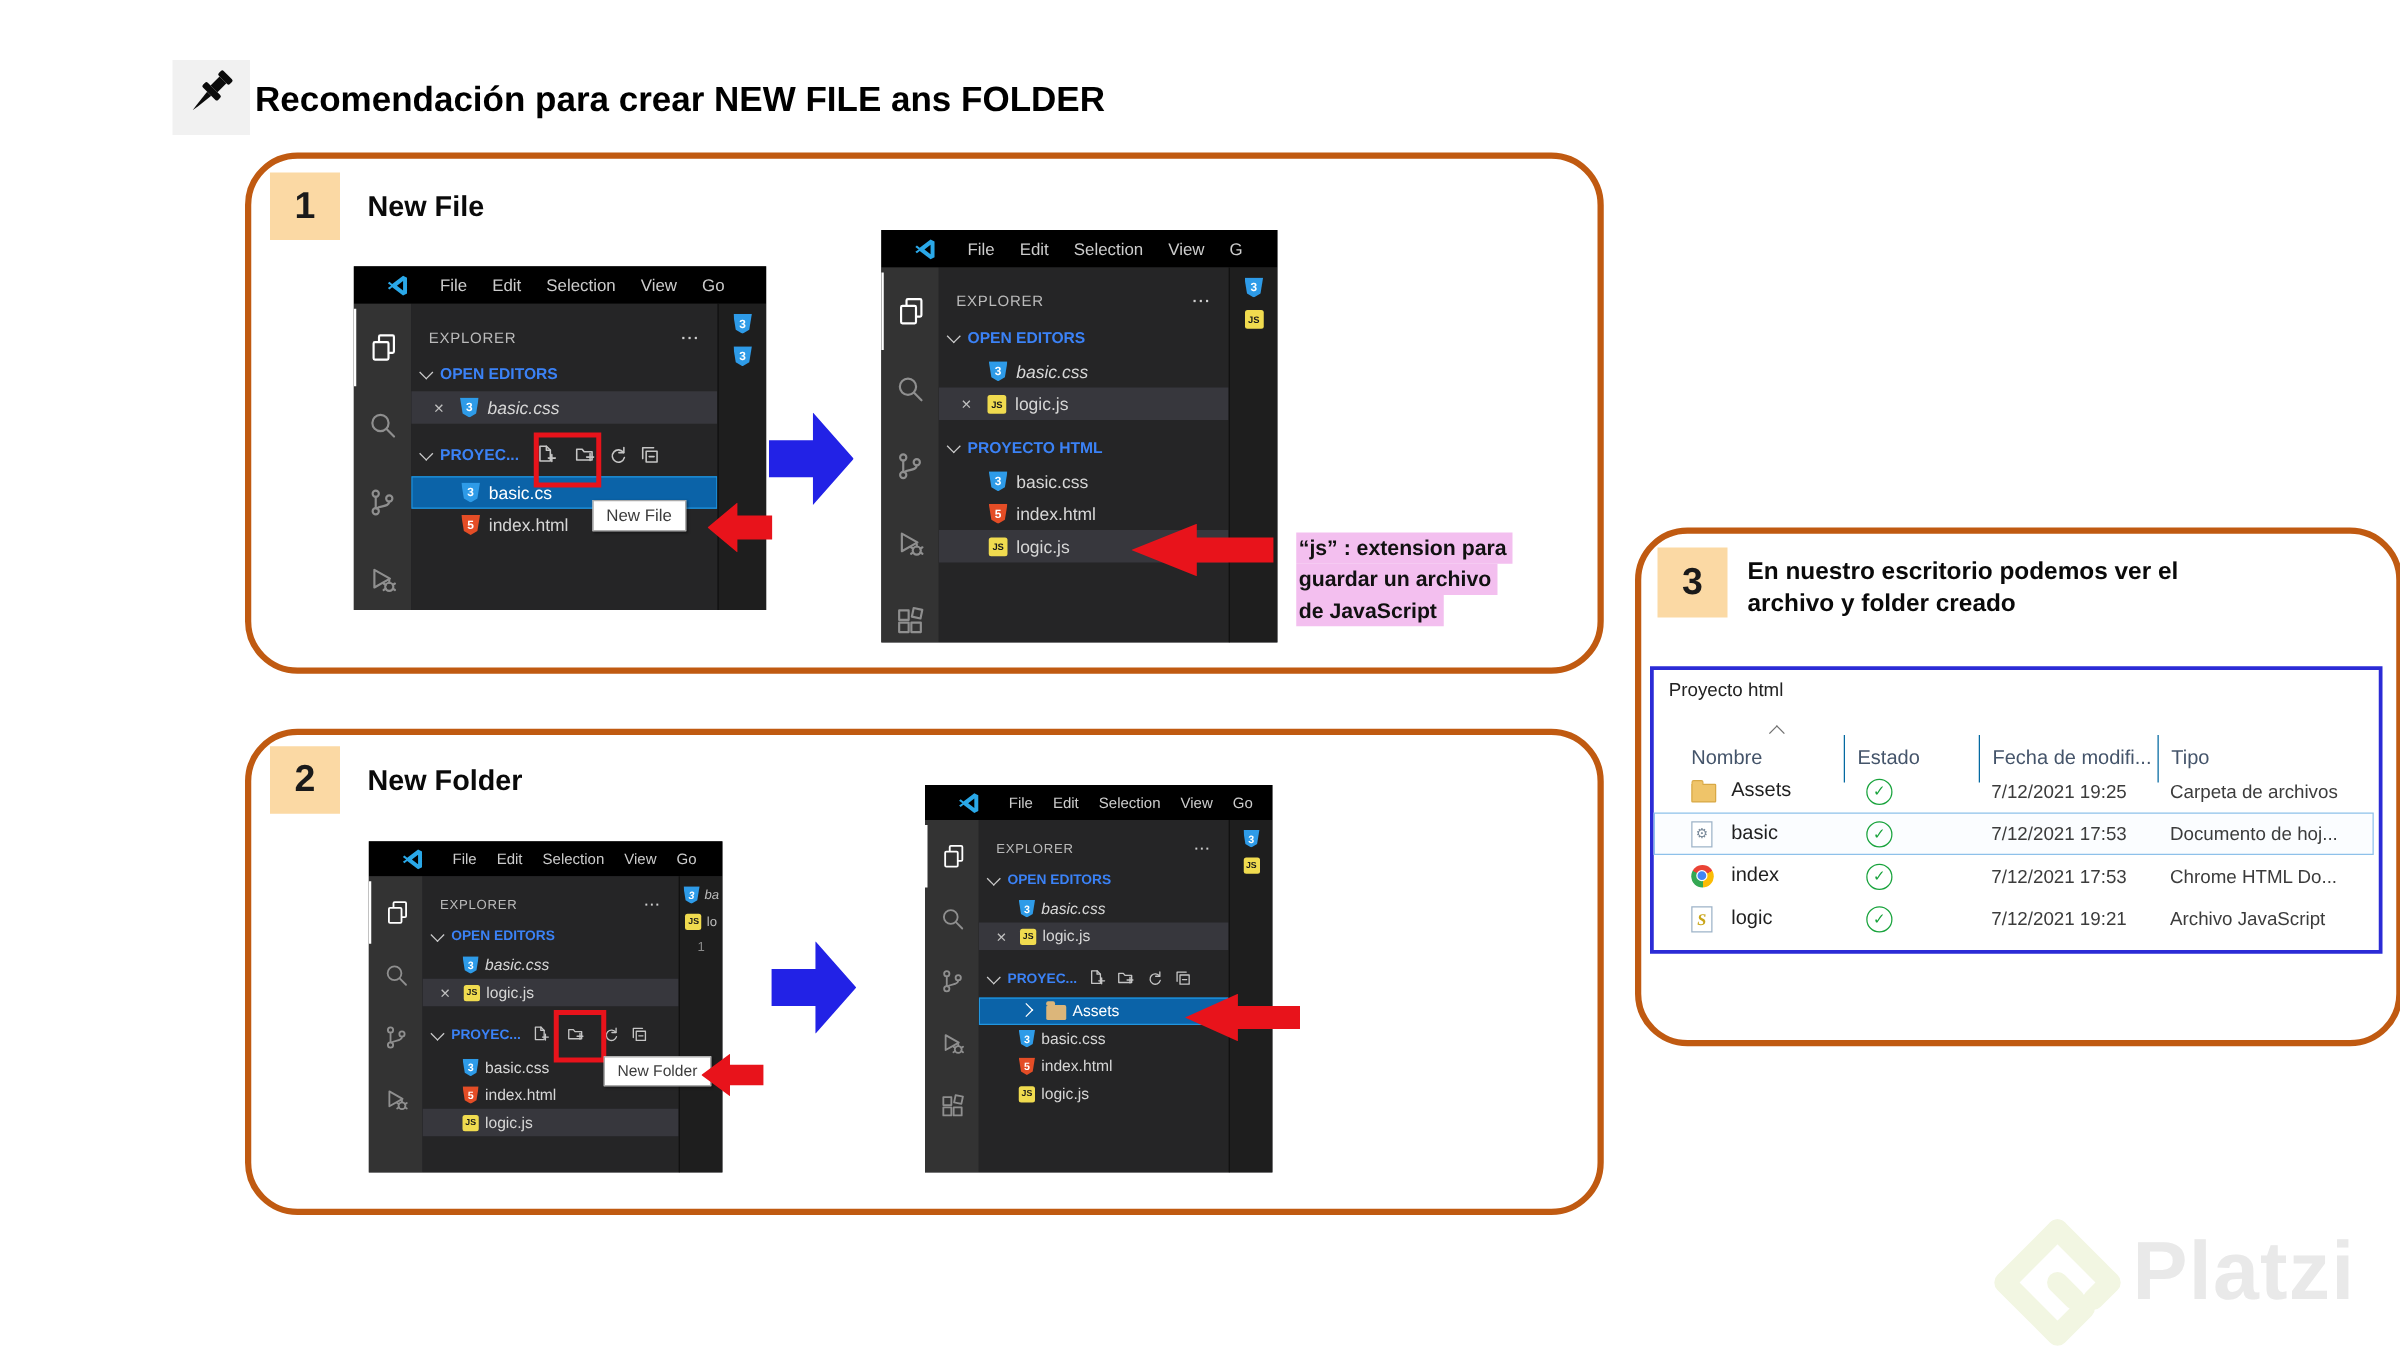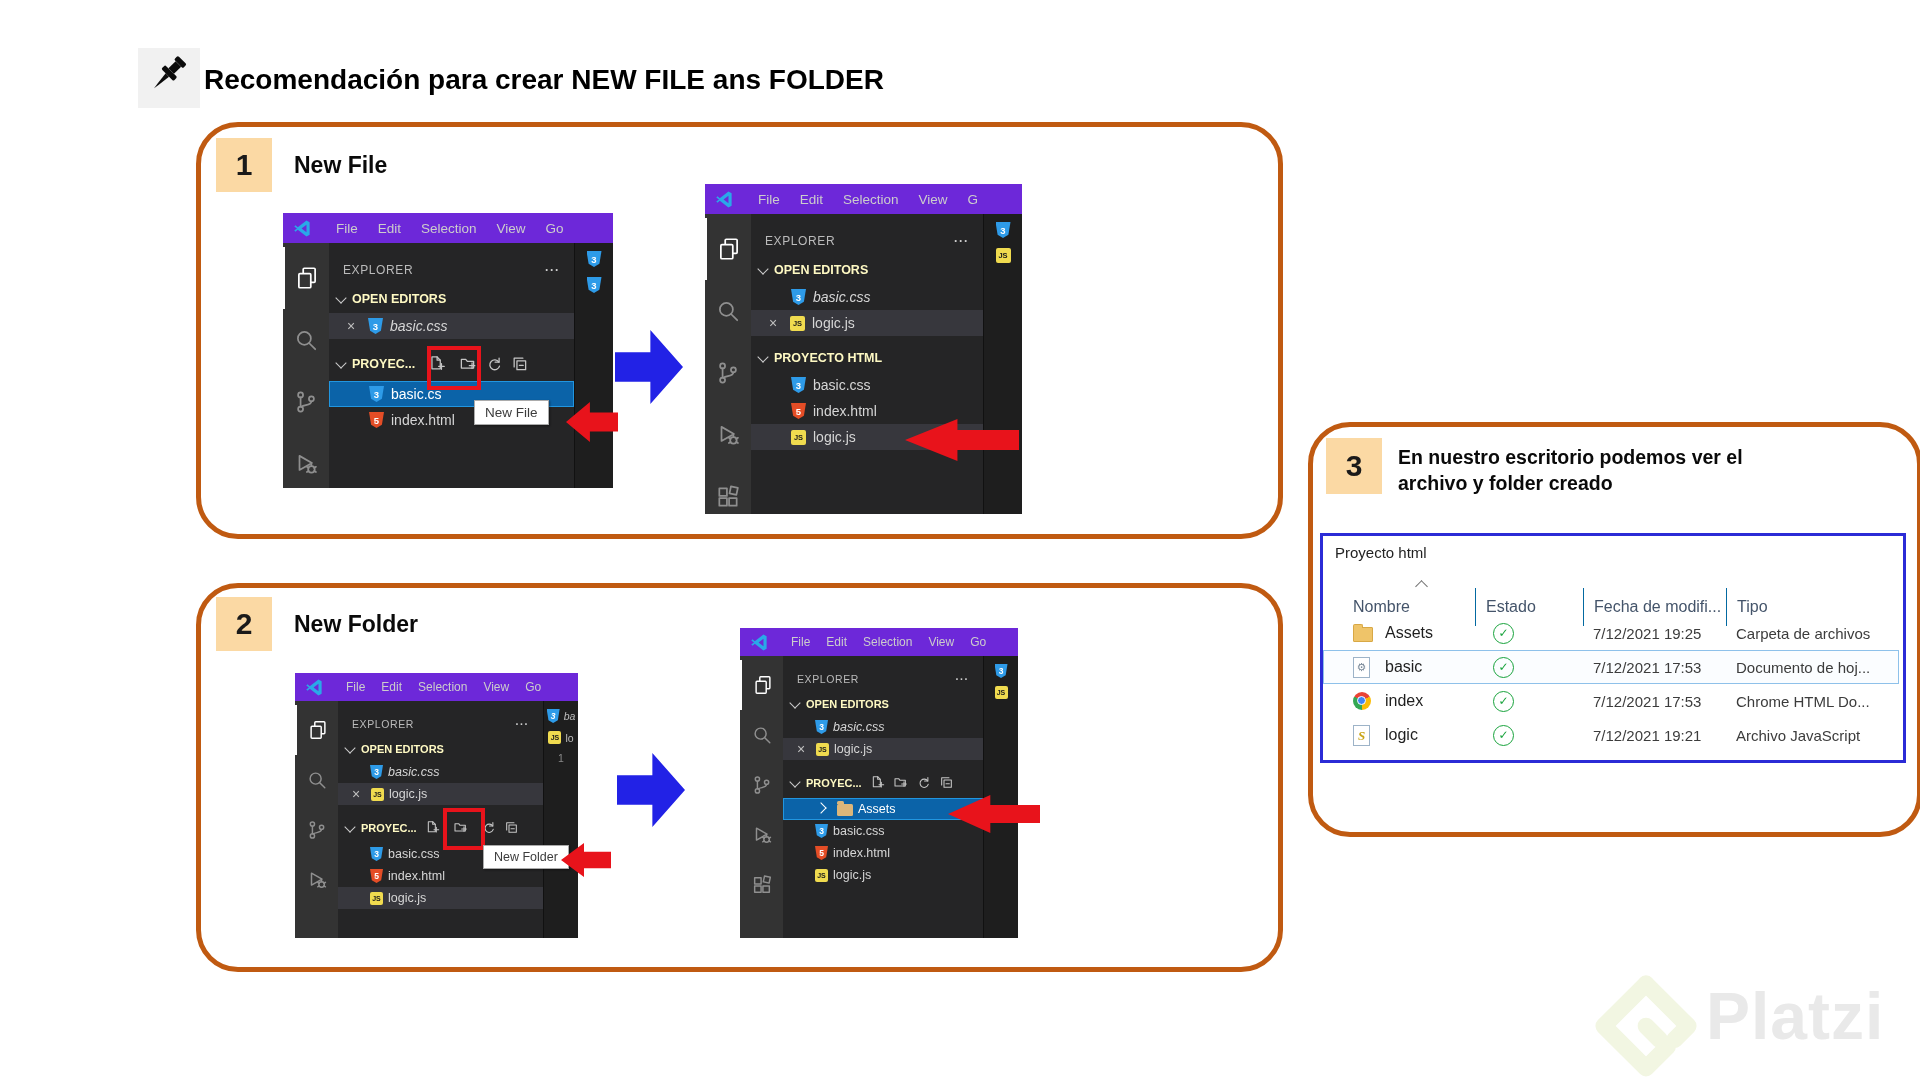--- a/index.html
+++ b/index.html
@@ -43,42 +43,42 @@
   #note{left:1037px;top:426px;z-index:5;}
   #note .note-line{display:table;background:#F3BFEF;color:#111;font-size:17px;font-weight:bold;
                    padding:2px 5px 2px 2px;margin-bottom:0px;line-height:21px;}
 
   
   .vscode{background:#252526;overflow:hidden;color:#cccccc;z-index:10;}
   #shot0{left:283px;top:213px;width:330px;height:275px;}
   #shot1{left:705px;top:184px;width:317px;height:330px;}
   #shot2{left:295px;top:673px;width:283px;height:265px;}
   #shot3{left:740px;top:628px;width:278px;height:310px;}
-  .vs-titlebar{height:30px;background:#6d28d9;display:flex;align-items:center;padding-left:10px;}
+  .vs-titlebar{height:30px;background:#000000;display:flex;align-items:center;padding-left:26px;}
   .shot-b .vs-titlebar{height:28px;}
   .vs-logo{width:19px;height:19px;margin-right:14px;flex:0 0 auto;}
   .vs-menus{display:flex;}
   .vs-menu{padding:0 10px;font-size:13.5px;color:#cccccc;white-space:nowrap;}
   .shot-b .vs-menu{font-size:12px;padding:0 8px;}
   .vs-body{display:flex;position:absolute;left:0;right:0;bottom:0;top:30px;}
   .shot-b .vs-body{top:28px;}
   .vs-activity{width:46px;background:#333333;display:flex;flex-direction:column;align-items:stretch;padding-top:4px;flex:0 0 auto;}
   .shot-b .vs-activity{width:43px;}
   .act{display:flex;justify-content:center;padding:18px 0;color:#8f8f8f;}
   .shot-b .act{padding:14px 0;}
   .act svg{width:26px;height:26px;}
   .shot-b .act svg{width:22px;height:22px;}
   .act.active{color:#ffffff;border-left:2px solid #ffffff;}
   .vs-side{flex:1 1 auto;background:#252526;padding-top:12px;font-size:14px;overflow:hidden;}
   .shot-b .vs-side{padding-top:10px;font-size:12.5px;}
   .vs-exp-head{height:30px;display:flex;align-items:center;justify-content:space-between;
                padding:0 14px 0 14px;font-size:12px;letter-spacing:.6px;color:#bbbbbb;}
   .shot-b .vs-exp-head{height:26px;font-size:10.5px;}
   .vs-more{font-weight:bold;color:#cfcfcf;letter-spacing:1px;}
-  .vs-sec-head{display:flex;align-items:center;font-weight:bold;font-size:12.5px;color:#fef9c3;
+  .vs-sec-head{display:flex;align-items:center;font-weight:bold;font-size:12.5px;color:#3b82f6;
                padding:0 6px;height:28px;}
   .shot-b .vs-sec-head{font-size:11px;height:24px;}
   .vs-sec-head.tall{height:34px;}
   .shot-b .vs-sec-head.tall{height:30px;}
   .vs-sec-head .sec-label{margin-right:8px;white-space:nowrap;}
   .sec-icons{display:flex;align-items:center;gap:7px;}
   .sec-icons svg{width:19px;height:19px;color:#c5c5c5;}
   .shot-b .sec-icons svg{width:16px;height:16px;}
   .vs-row{display:flex;align-items:center;height:26px;padding-left:40px;gap:7px;color:#d6d6d6;white-space:nowrap;}
   .shot-b .vs-row{height:22px;padding-left:32px;gap:5px;}
@@ -633,20 +633,25 @@
   <div class="abs red-box" id="redbox2"></div>
 
   <div class="abs vs-tooltip" id="tooltip1">New File</div>
   <div class="abs vs-tooltip" id="tooltip2">New Folder</div>
 
   <div class="abs arrow-left" id="redarrow1"></div>
   <div class="abs arrow-left" id="redarrow2"></div>
   <div class="abs arrow-left" id="redarrow3"></div>
   <div class="abs arrow-left" id="redarrow4"></div>
 
+  <div class="abs" id="note">
+    <span class="note-line">“js” : extension para</span>
+    <span class="note-line">guardar un archivo</span>
+    <span class="note-line">de JavaScript</span>
+  </div>
 
   <div class="abs" id="panel">
     <div id="panel-title">Proyecto html</div>
     <div id="panel-caret"></div>
     <div id="panel-header" class="pgrid">
         <div class="ph" style="grid-column: 1 / 3; text-align: center;">Nombre</div>
         <div class="ph sep">Estado</div>
         <div class="ph sep">Fecha de modifi...</div>
         <div class="ph sep">Tipo</div>
       </div>

